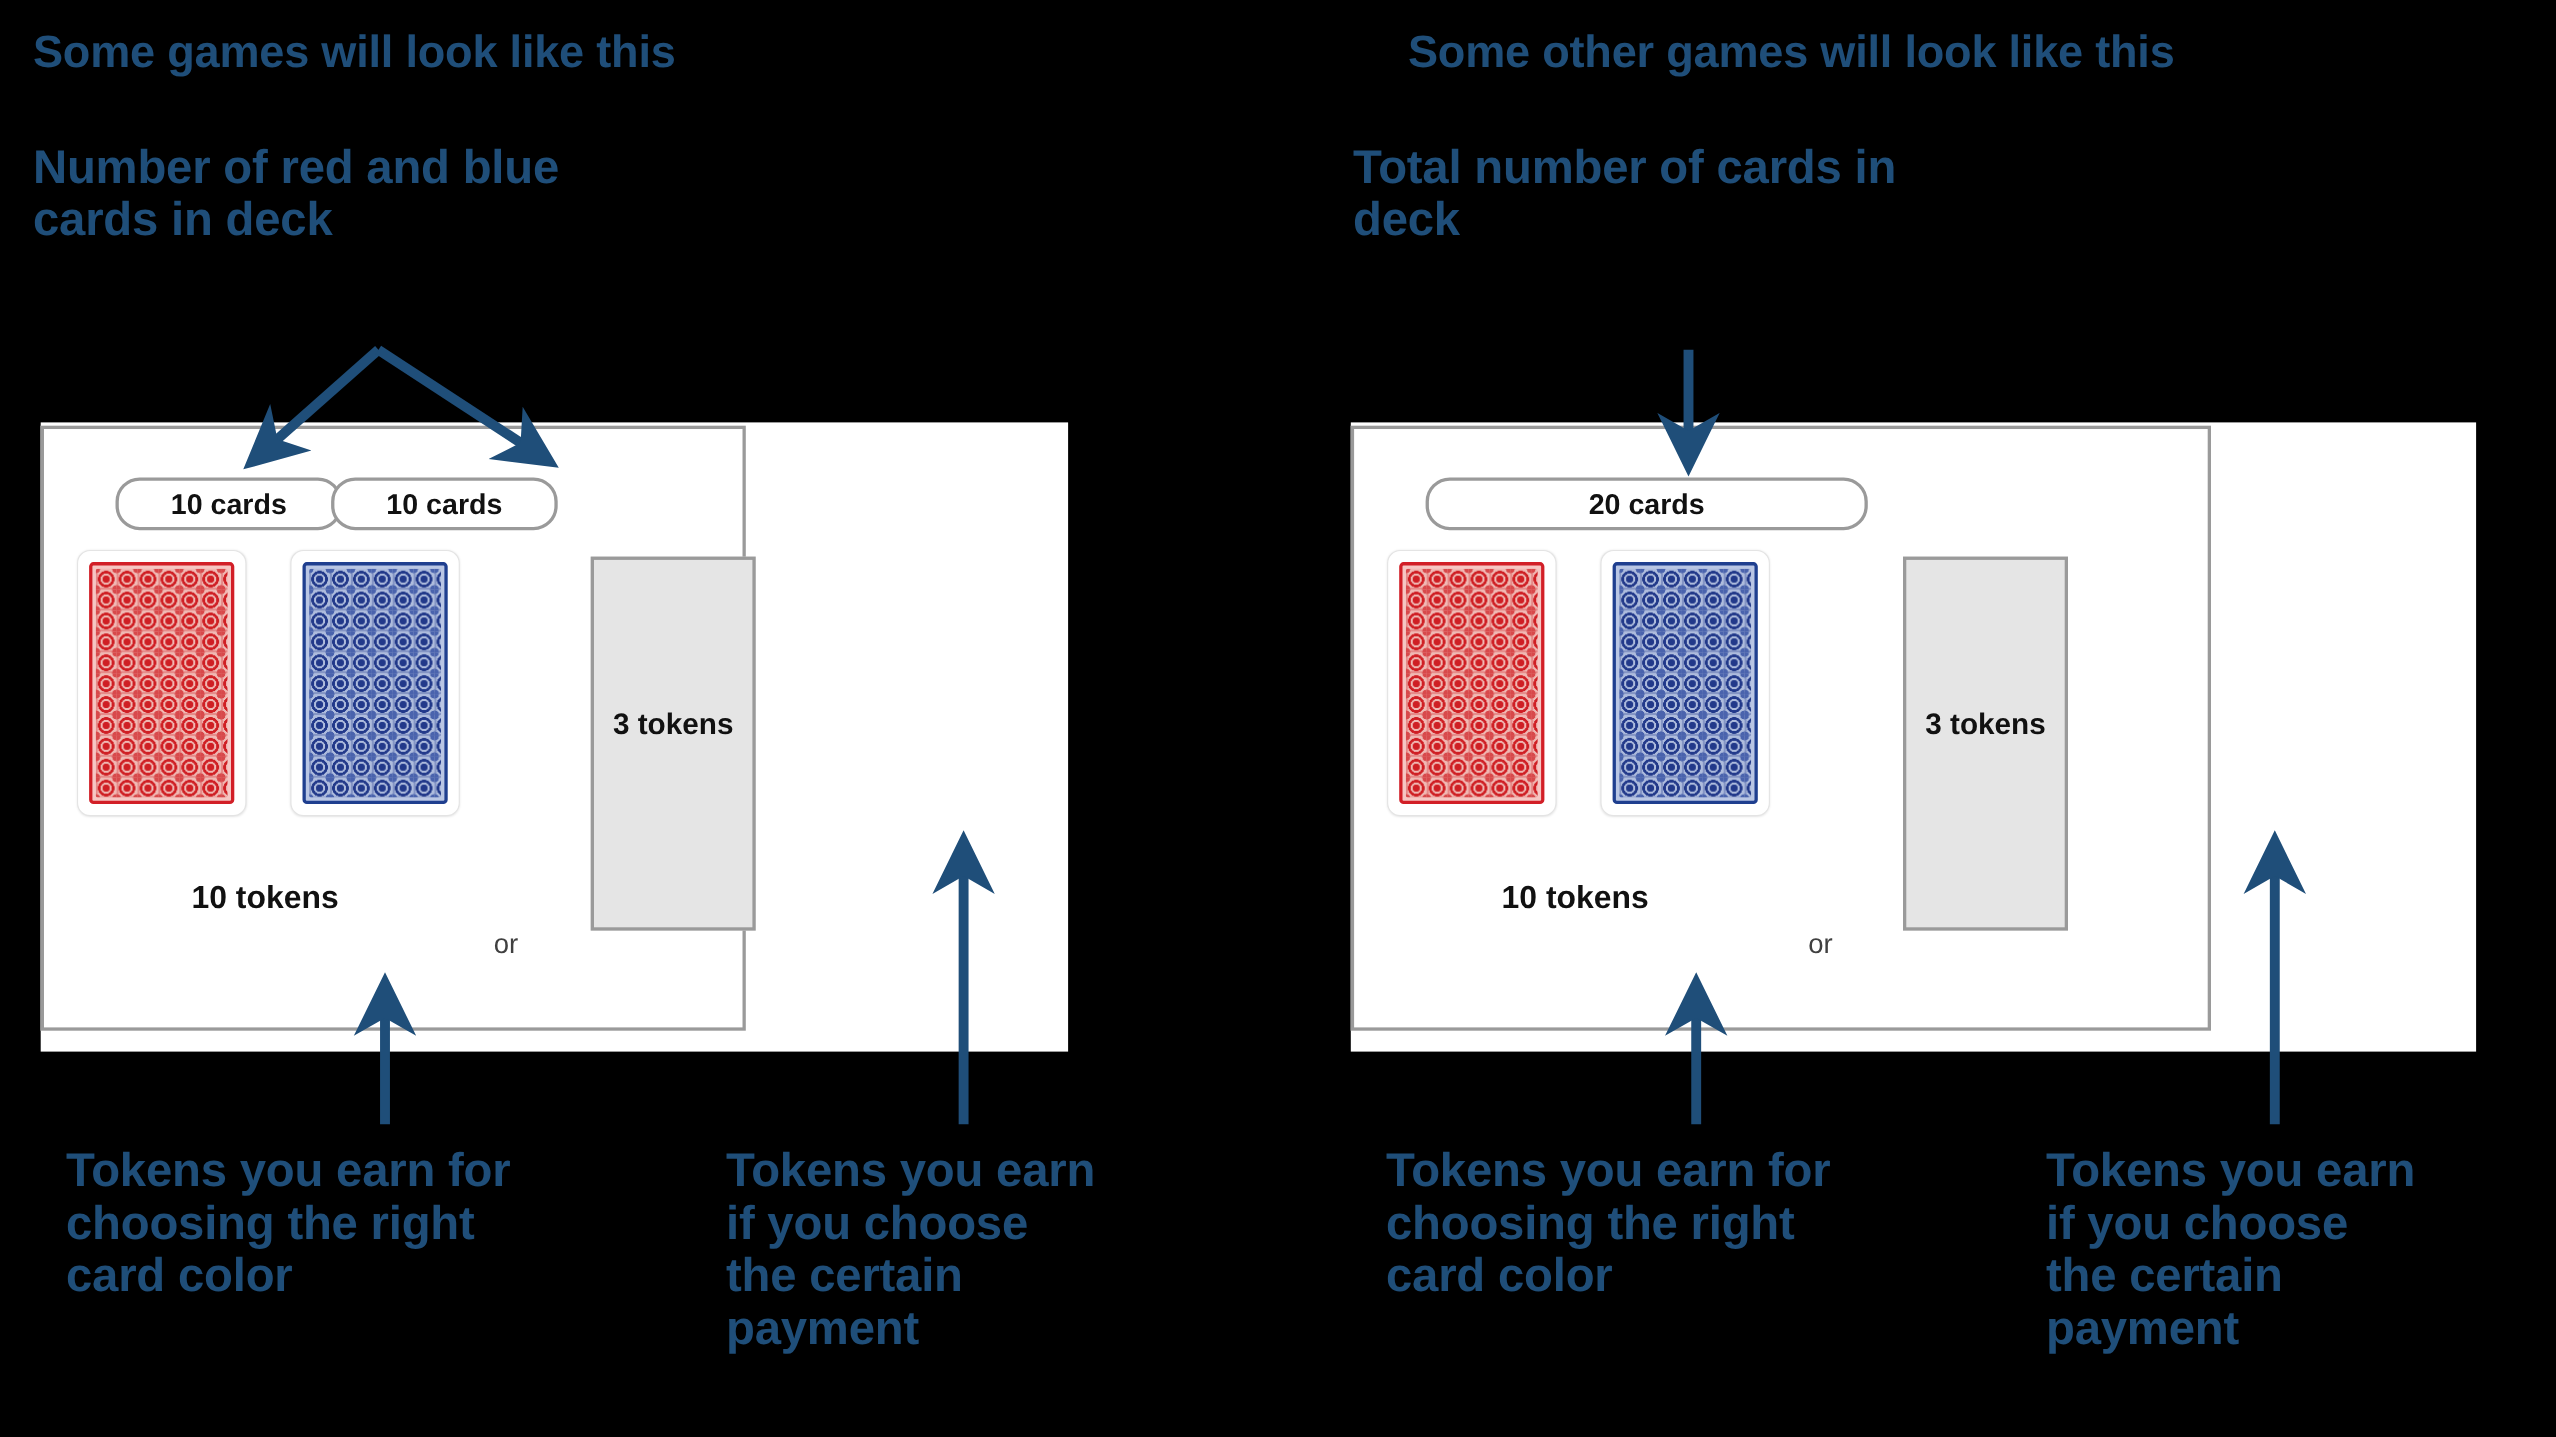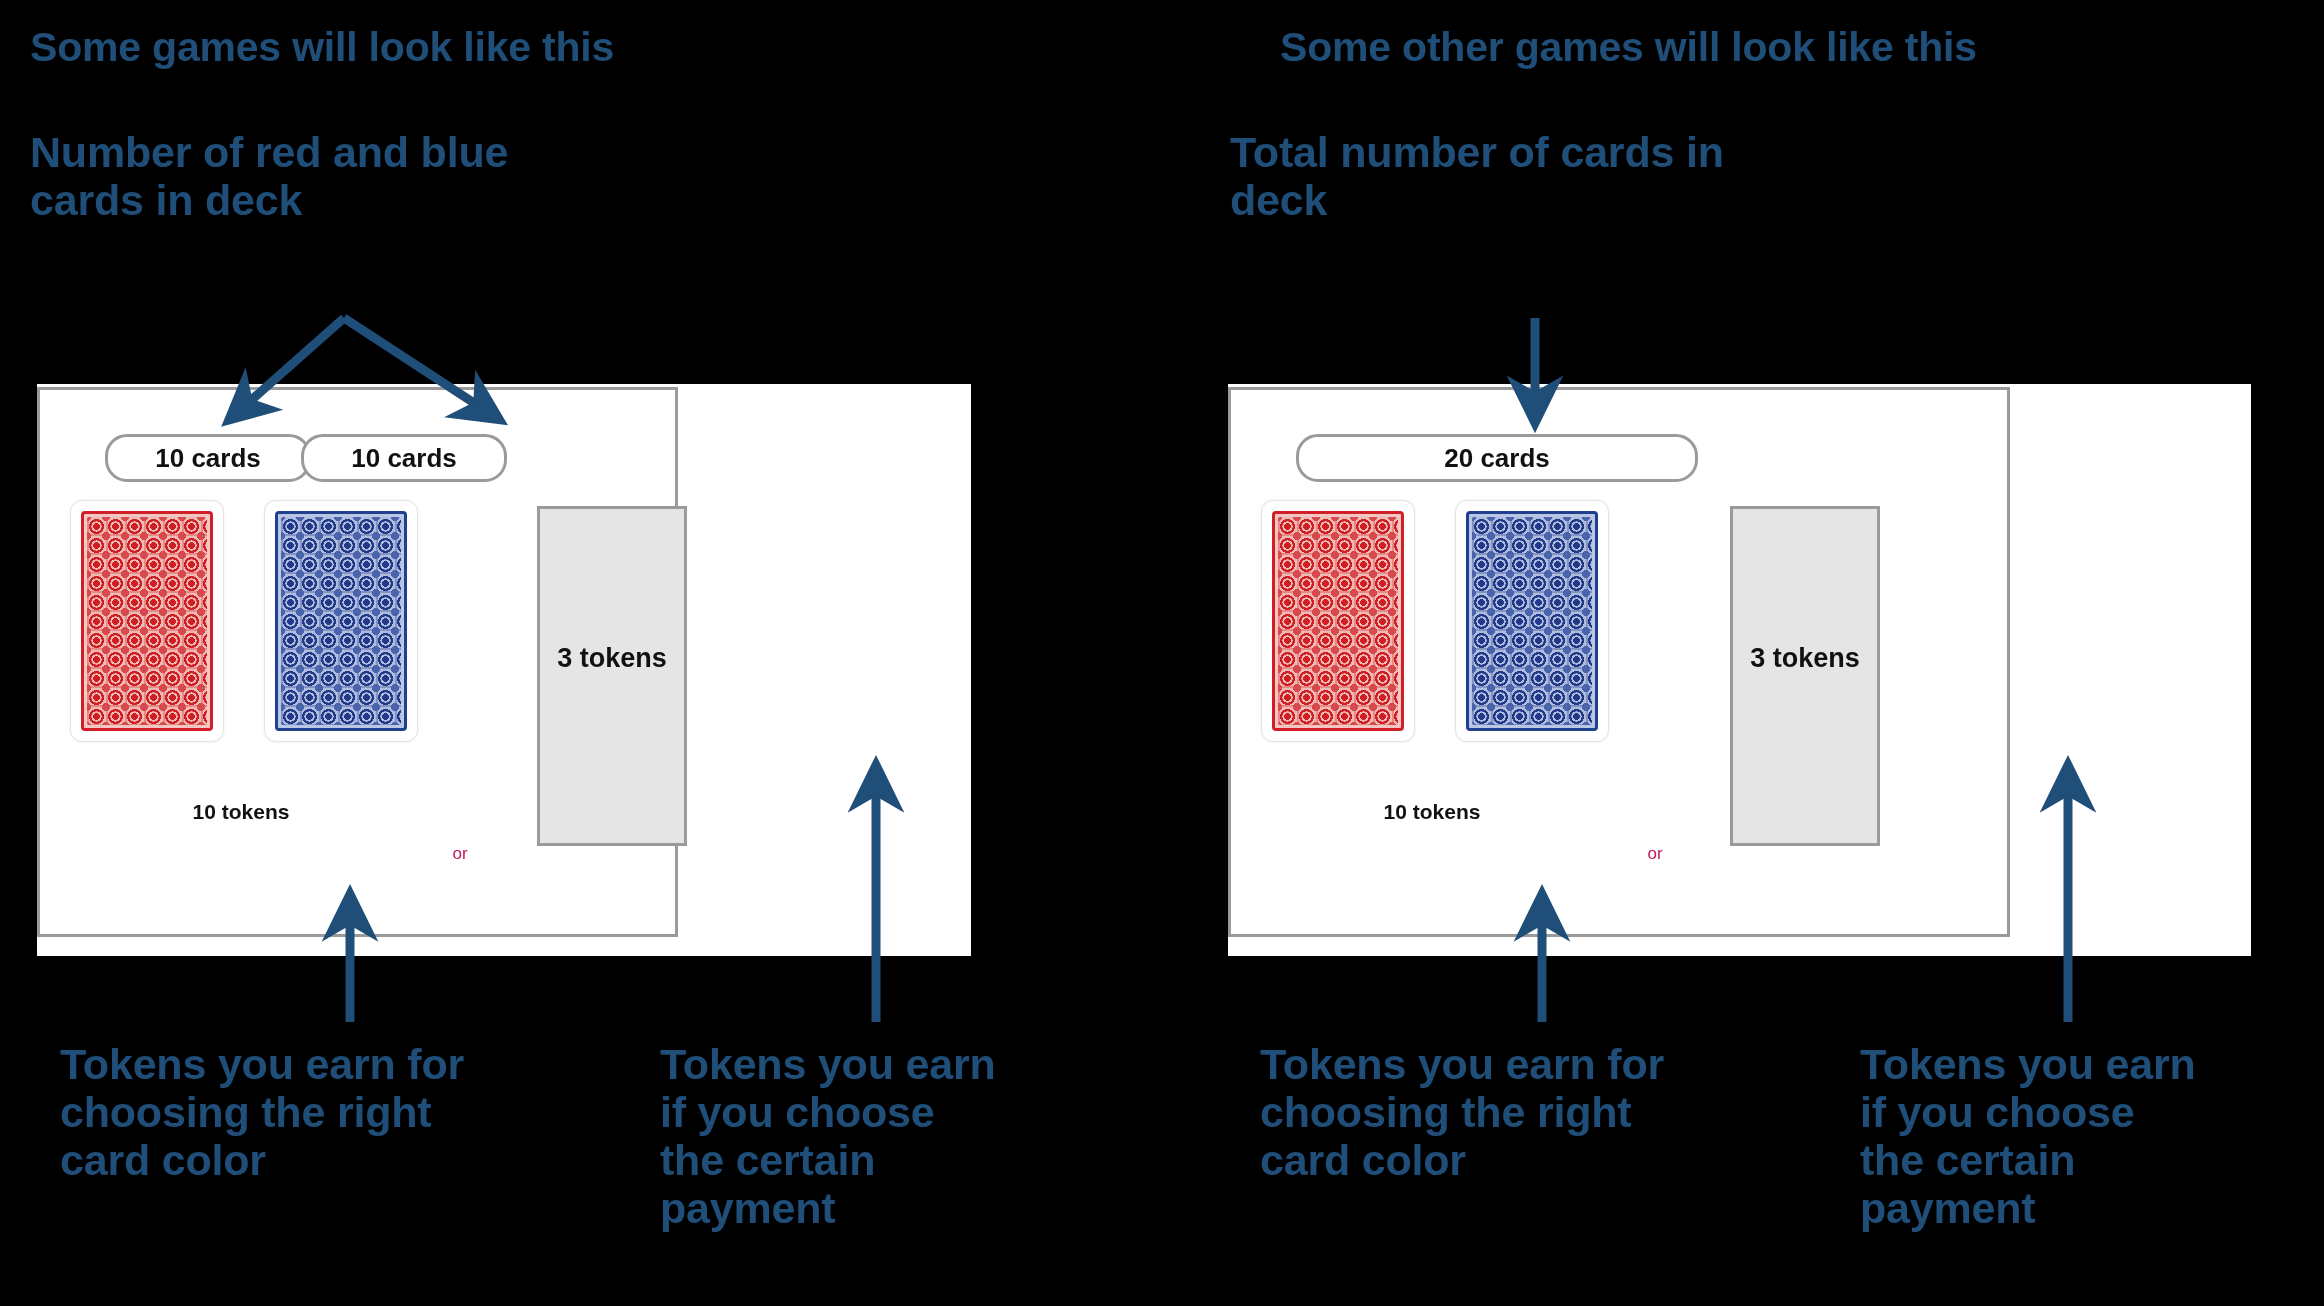--- a/index.html
+++ b/index.html
@@ -47,28 +47,28 @@
     display: flex;
     align-items: center;
     justify-content: center;
     font-size: 26px;
     font-weight: bold;
     color: #111;
   }
   .tokens-label {
     position: absolute;
     text-align: center;
-    font-size: 21px;
+    font-size: 29px;
     font-weight: bold;
     color: #111;
   }
   .orlabel {
     position: absolute;
-    font-size: 17px;
-    color: #be185d;
+    font-size: 25px;
+    color: #404040;
     font-weight: normal;
     text-align: center;
   }
   .certbox {
     position: absolute;
     border: 3px solid #9a9a9a;
     background: #e5e5e5;
     box-sizing: border-box;
   }
   .certbox .certlabel {

